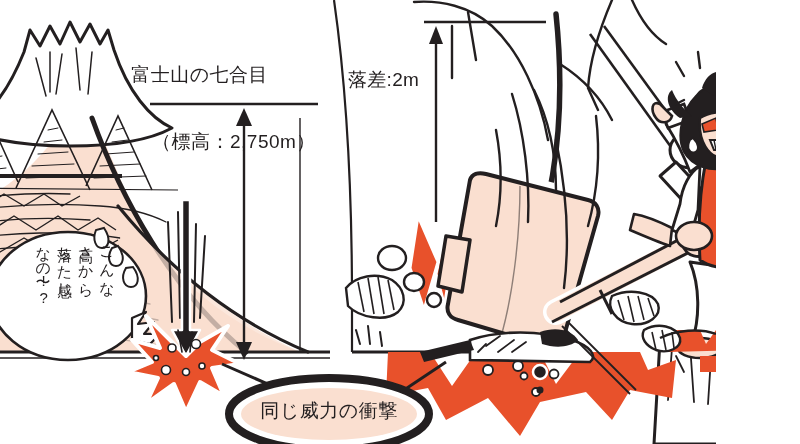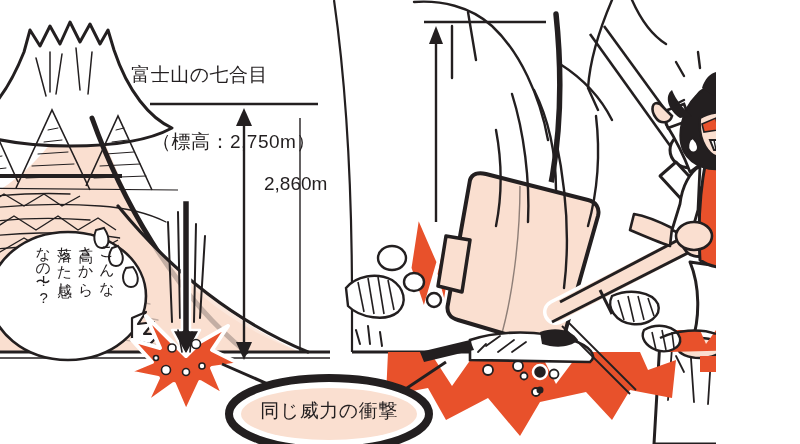--- a/index.html
+++ b/index.html
@@ -426,22 +426,22 @@
       <path d="M660 338 C676 330 700 328 716 334" fill="none" stroke="#231f20" stroke-width="2.4"></path>
 
     </g>
   </svg>
 
   <div class="lbl" id="label-fuji">
     <span>富士山の七合目</span>
     <span class="l2">（標高：2,750m）</span>
   </div>
 
-
-  <div class="lbl" id="label-height">2,860m</div>
+  <div class="lbl" id="label-drop">落差:2m</div>
+
 
 
   <div id="bubble-text">
     <span>こんな</span>
     <span>高さから</span>
     <span>落ちた感じ</span>
     <span>なの〜!?</span>
   </div>
 
   <div id="caption-text">同じ威力の衝撃</div>

